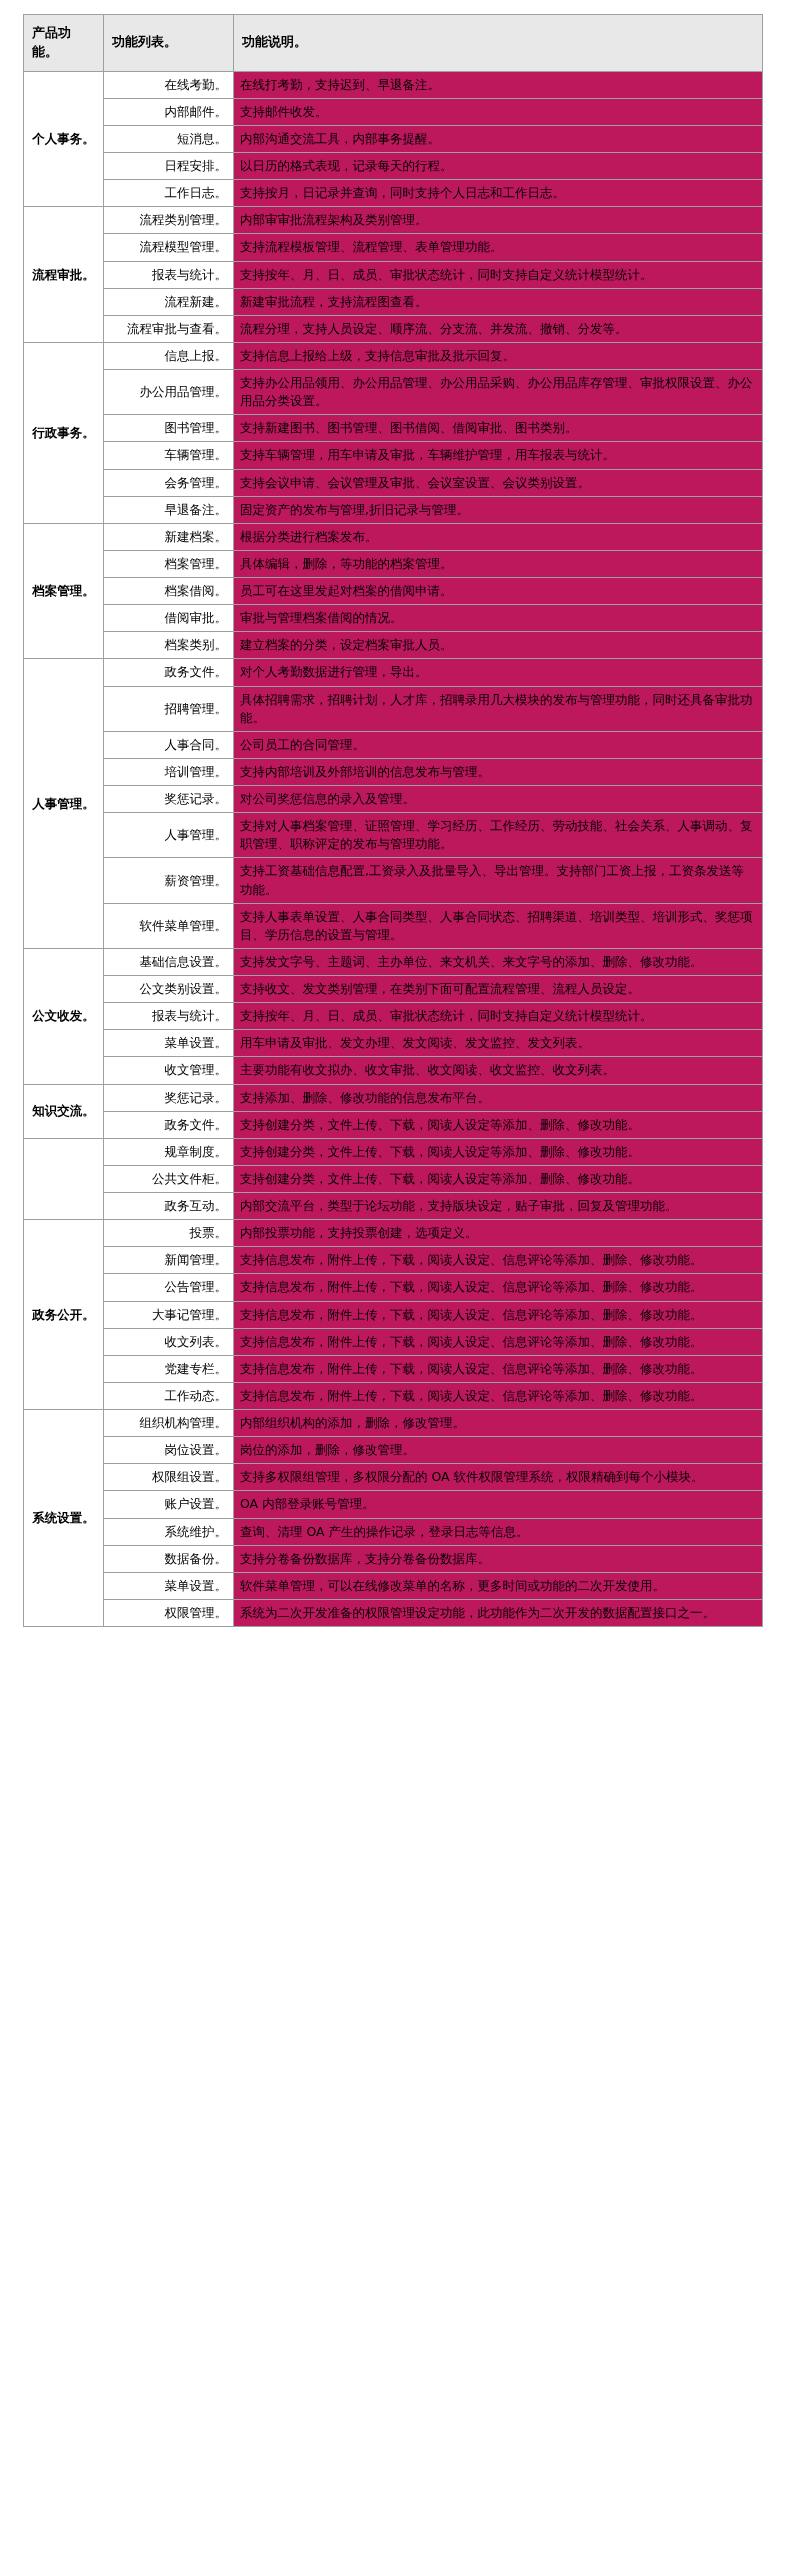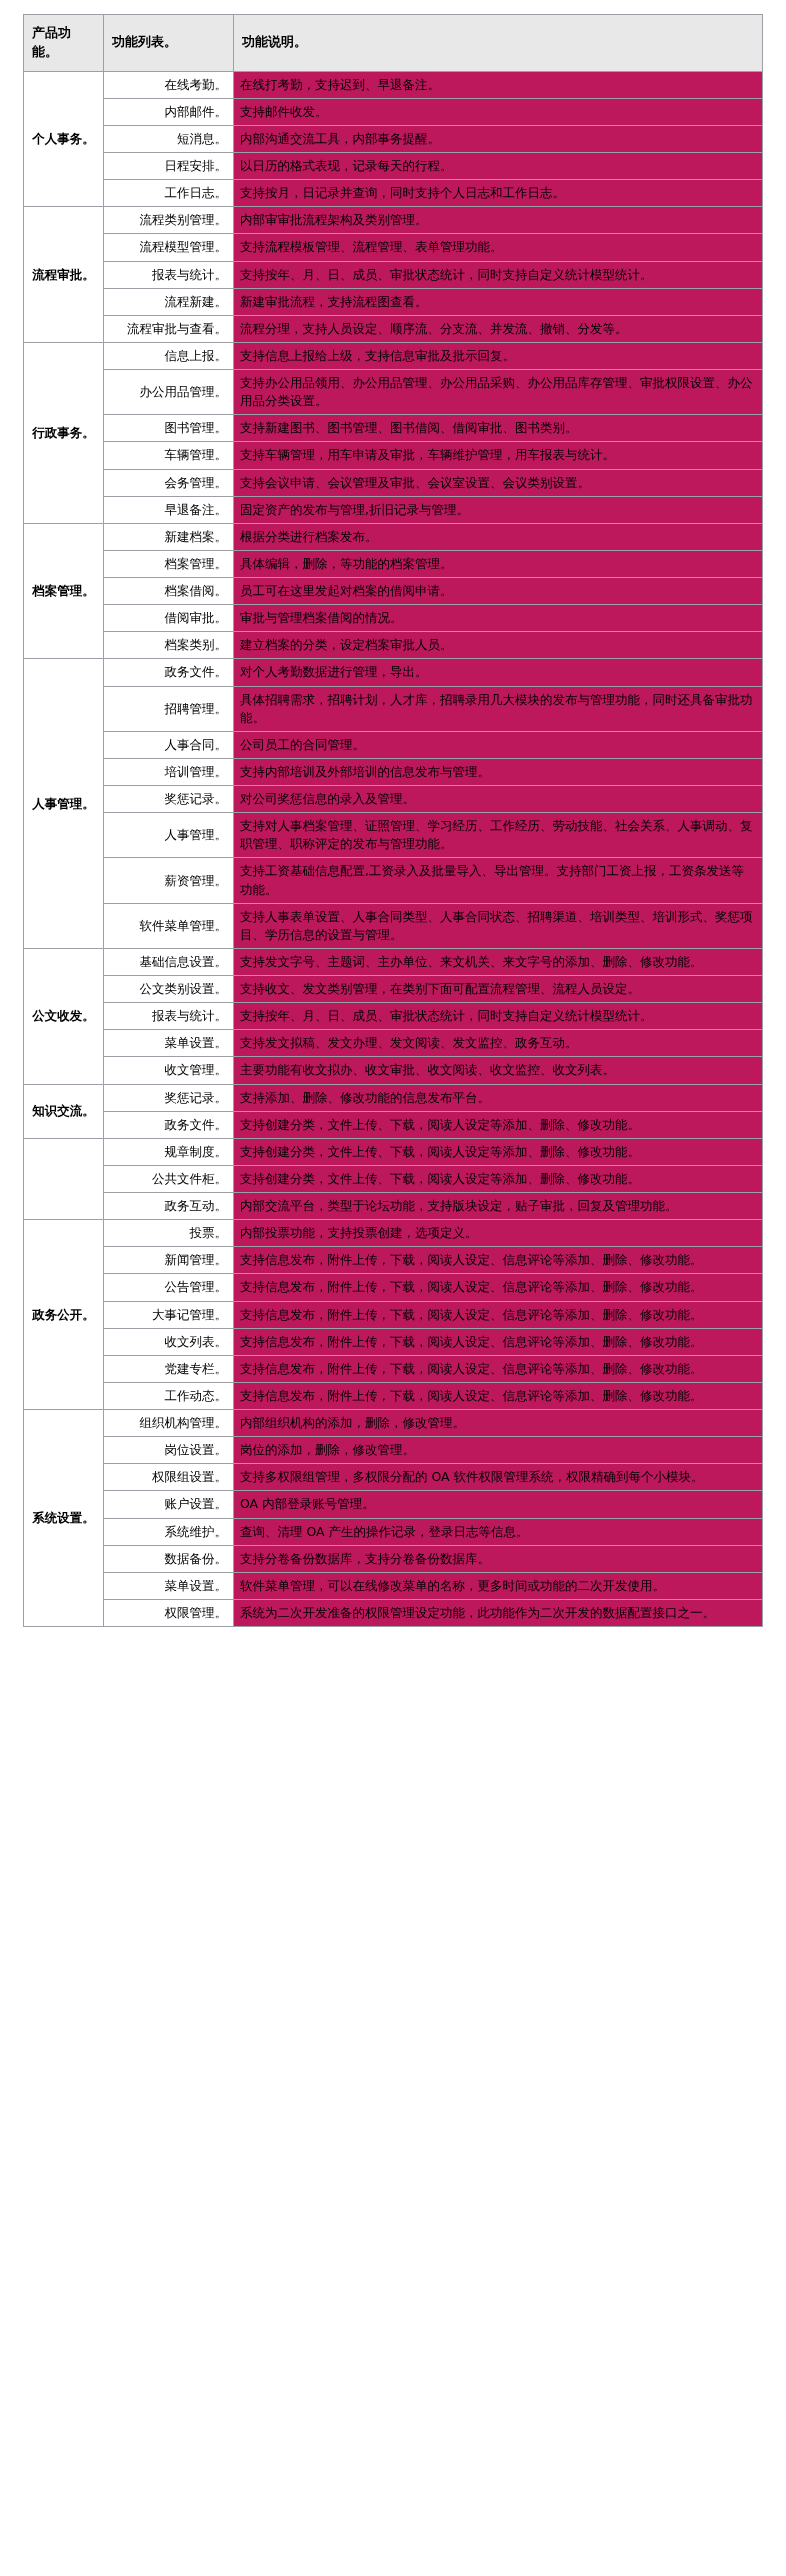--- a/index.html
+++ b/index.html
@@ -206,21 +206,21 @@
         <tr>
           <td class="feature">公文类别设置。</td>
           <td class="desc">支持收文、发文类别管理，在类别下面可配置流程管理、流程人员设定。</td>
         </tr>
         <tr>
           <td class="feature">报表与统计。</td>
           <td class="desc">支持按年、月、日、成员、审批状态统计，同时支持自定义统计模型统计。</td>
         </tr>
         <tr>
           <td class="feature">菜单设置。</td>
-          <td class="desc">支持发文拟稿、发文办理、发文阅读、发文监控、政务互动。</td>
+          <td class="desc">用车申请及审批、发文办理、发文阅读、发文监控、发文列表。</td>
         </tr>
         <tr>
           <td class="feature">收文管理。</td>
           <td class="desc">主要功能有收文拟办、收文审批、收文阅读、收文监控、收文列表。</td>
         </tr>
         <tr>
           <td class="group" rowspan="2">知识交流。</td>
           <td class="feature">奖惩记录。</td>
           <td class="desc">支持添加、删除、修改功能的信息发布平台。</td>
         </tr>

